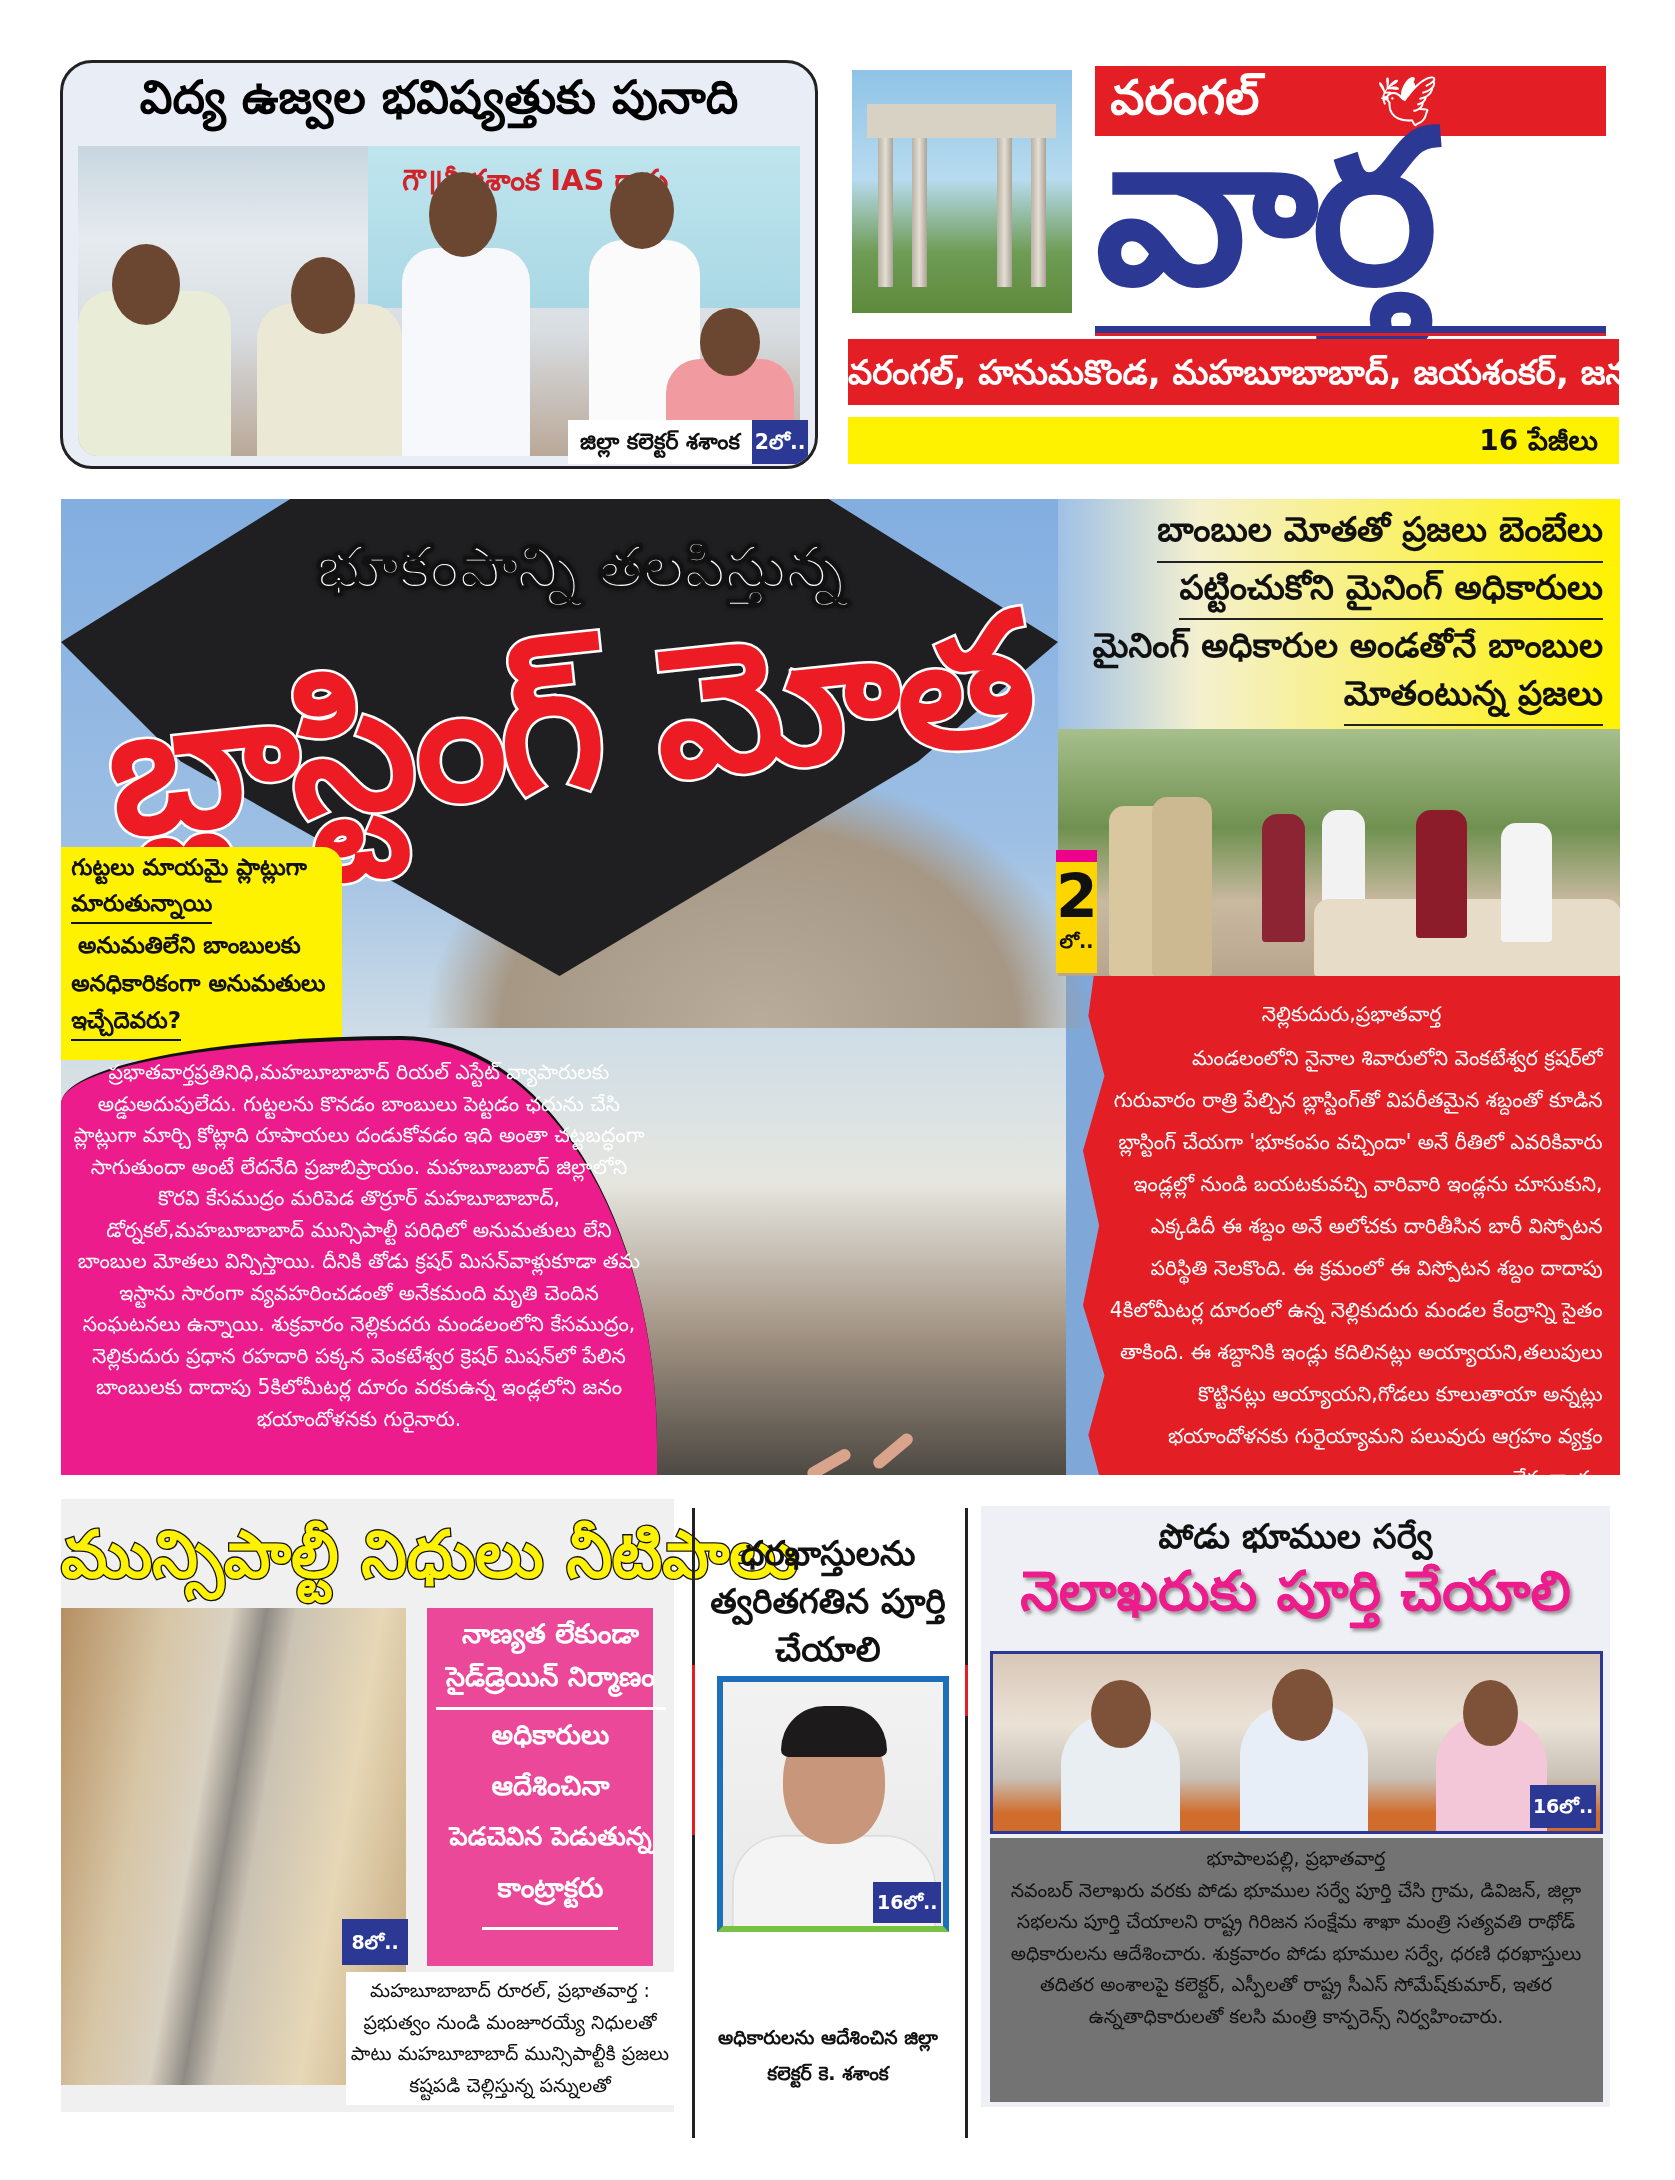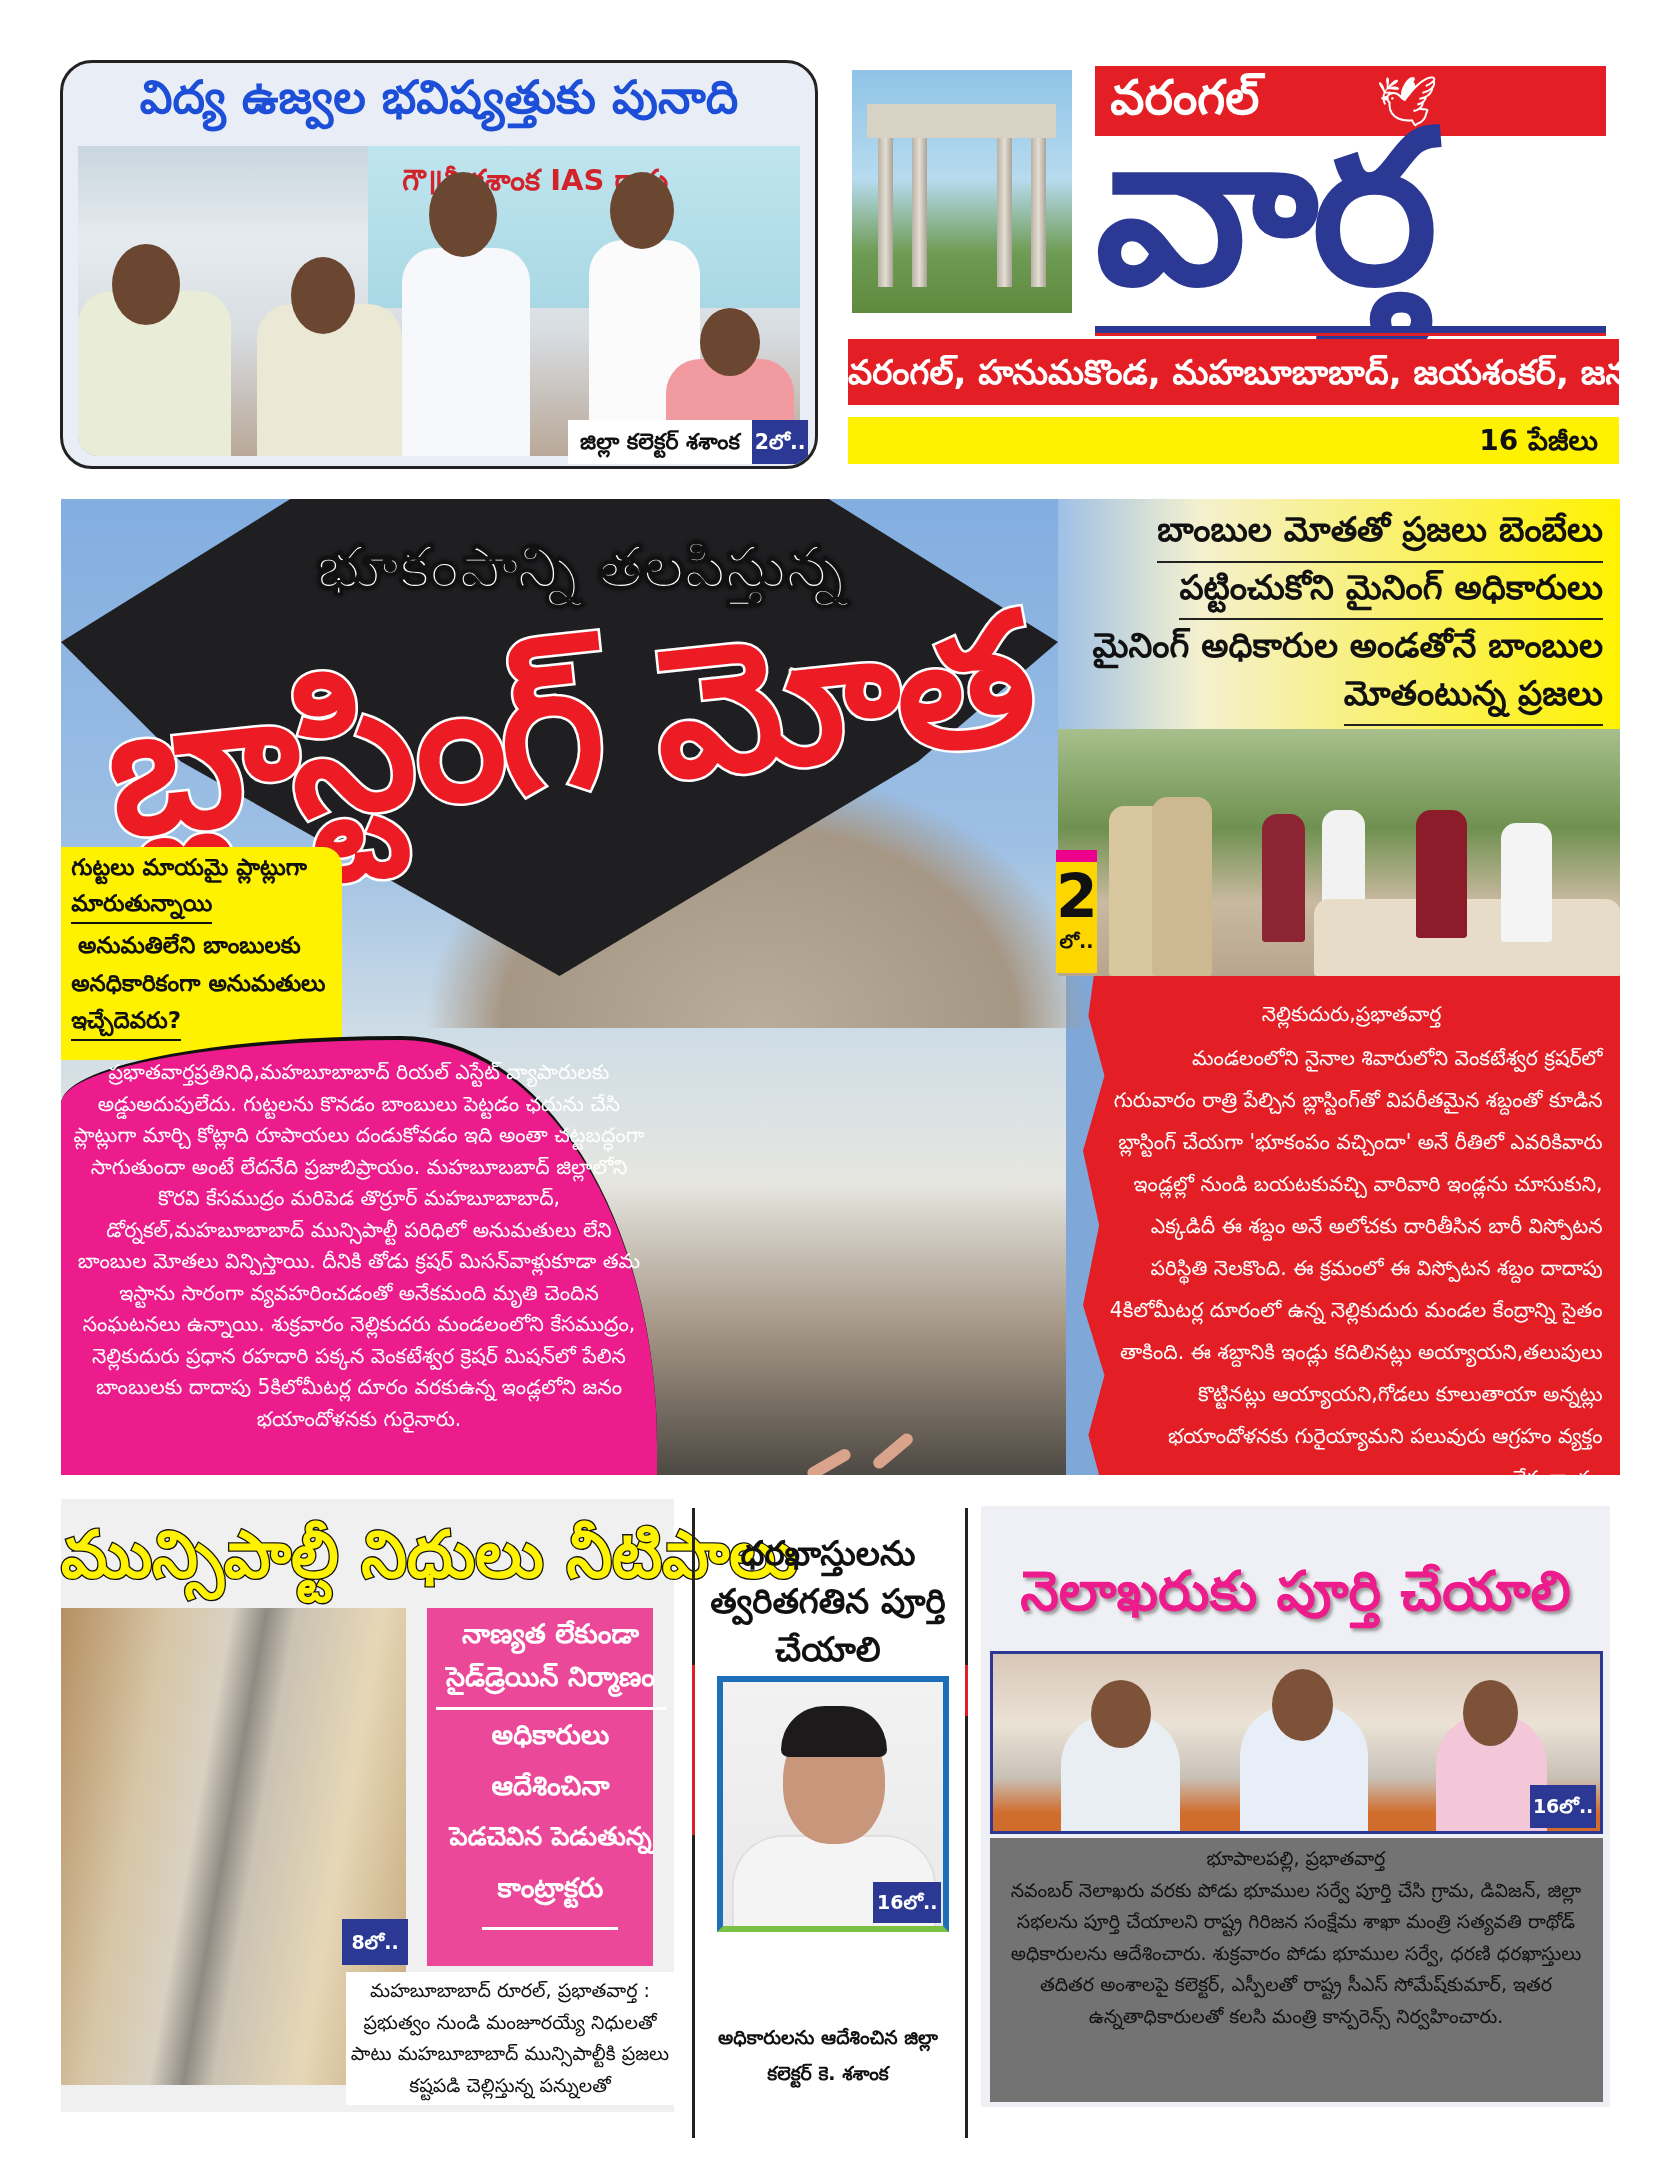--- a/index.html
+++ b/index.html
@@ -2,21 +2,21 @@
 <html style="font-size:13.6px"><head>
 <meta charset="utf-8">
 <style>
   *{box-sizing:border-box;margin:0;padding:0}
   html,body{width:1675px;height:2181px;background:#fff;overflow:hidden}
   body{position:relative;font-family:"DejaVu Sans","Liberation Sans",sans-serif;color:#111}
   .abs{position:absolute}
 
   
   #promo{left:60px;top:60px;width:758px;height:409px;border:3.4px solid #222;border-radius:32px;background:#e9eef6;overflow:hidden}
-  #promo .title{position:absolute;left:0;top:6.8px;width:100%;text-align:center;font-size:46px;font-weight:bold;color:#1d4ed8}
+  #promo .title{position:absolute;left:0;top:6.8px;width:100%;text-align:center;font-size:46px;font-weight:bold;color:#000000}
   #promo .photo{position:absolute;left:15.3px;top:83px;width:722px;height:310px;border-radius:0 0 20.4px 20.4px;
      background:linear-gradient(180deg,#c9d6df 0%,#e6ebef 30%,#d8dde2 60%,#b9a898 100%);overflow:hidden}
   #promo .banner{position:absolute;left:290px;top:0;width:433px;height:162px;background:linear-gradient(180deg,#bfe5ee,#a9d8e4);}
   #promo .banner-txt{position:absolute;left:324px;top:17px;font-size:29px;font-weight:bold;color:#d2232a}
   .person{position:absolute;border-radius:34px 34px 6.8px 6.8px}
   .head{position:absolute;border-radius:50%;background:#6b4630}
   #promo .caption{position:absolute;right:63px;bottom:1.7px;height:44px;padding:0 12px;background:#fff;font-size:22px;font-weight:bold;line-height:44px}
   #promo .pageref{position:absolute;right:6.8px;bottom:1.7px;width:56px;height:44px;background:#2b3994;color:#fff;font-size:20.4px;font-weight:bold;line-height:44px;text-align:center}
 
   
@@ -205,20 +205,21 @@
 <div id="coll-photo" class="abs">
   <div class="shirt"></div>
   <div class="face"></div>
   <div class="hair"></div>
   <div class="ref">16లో..</div>
 </div>
 
 <div id="vrule2" class="abs"></div>
 <div id="vrule2-red" class="abs"></div>
 <div id="podu" class="abs">
+  <div class="kick">పోడు భూముల సర్వే</div>
   <div class="hl">నెలాఖరుకు పూర్తి చేయాలి</div>
   <div class="photo">
     <div class="fig abs" style="left:68px;top:60px;width:119px;height:124px;background:#e9eef3;border-radius:51px 51px 0 0"></div>
     <div class="head abs" style="left:98px;top:25.6px;width:60px;height:68px;background:#7d5238"></div>
     <div class="fig abs" style="left:247px;top:51px;width:128px;height:132px;background:#e8eef8;border-radius:51px 51px 0 0"></div>
     <div class="head abs" style="left:279px;top:15.3px;width:61px;height:72px;background:#7d5238"></div>
     <div class="fig abs" style="left:443px;top:60px;width:111px;height:124px;background:#f3c7d8;border-radius:51px 51px 0 0"></div>
     <div class="head abs" style="left:470px;top:25.6px;width:55px;height:66px;background:#7d5238"></div>
     <div class="ref">16లో..</div>
   </div>

